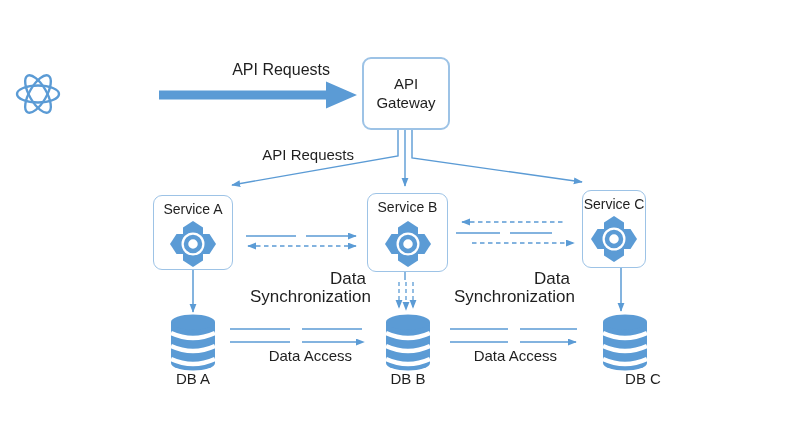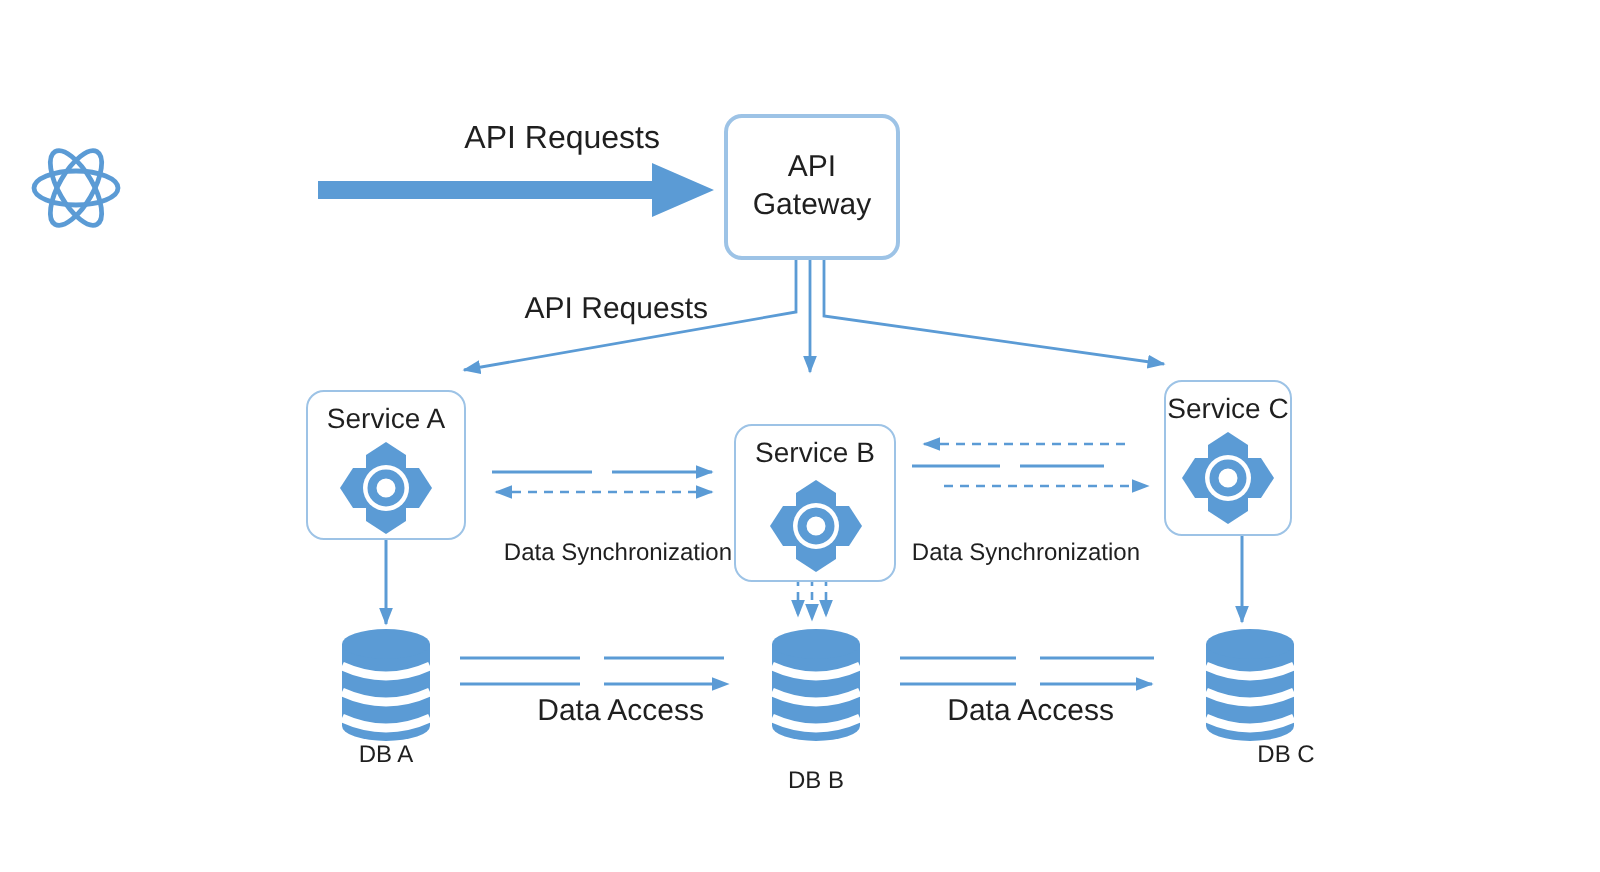--- a/index.html
+++ b/index.html
@@ -8,22 +8,22 @@
   svg.layer{position:absolute;left:0;top:0;width:800px;height:436px;pointer-events:none;}
   .node{position:absolute;background:#fff;border:2px solid #9dc3e6;border-radius:9px;
         display:flex;align-items:center;justify-content:center;text-align:center;
         font-size:15px;line-height:1.25;box-sizing:border-box;}
   .service{border-width:1.5px;flex-direction:column;justify-content:flex-start;font-size:14px;align-items:center;}
   .service .svc-label{margin-top:5px;}
   .svc-icon{position:absolute;left:50%;transform:translateX(-50%);}
   .lbl{position:absolute;text-align:right;}
   .lbl-lg{font-size:16px;}
   .lbl-md{font-size:15px;}
-  .lbl-sm{font-size:12px;line-height:1.08;}
-  .db-label{position:absolute;text-align:center;font-size:12px;}
+  .lbl-sm{font-size:17px;line-height:1.08;}
+  .db-label{position:absolute;text-align:center;font-size:15px;}
 </style>
 </head>
 <body>
 
 <div class="stage">
 
   <svg class="layer" viewBox="0 0 800 436">
     <defs>
       <marker id="ah" markerUnits="userSpaceOnUse" markerWidth="10" markerHeight="8" refX="8.2" refY="3.5" orient="auto-start-reverse">
         <path d="M0,0 L9,3.5 L0,7 Z" fill="#5b9bd5"></path>
@@ -102,21 +102,21 @@
     <div style="width:62px;">API Gateway</div>
   </div>
 
   <div class="node service" style="left:153px;top:195px;width:80px;height:75px;">
     <div class="svc-label">Service A</div>
     <svg class="svc-icon" style="top:24px;" width="48" height="48" viewBox="-24 -24 48 48">
         <use href="#svc-def"></use>
       </svg>
   </div>
 
-  <div class="node service" style="left:367px;top:193px;width:81px;height:79px;margin-top:19px;">
+  <div class="node service" style="left:367px;top:193px;width:81px;height:79px;">
     <div class="svc-label">Service B</div>
     <svg class="svc-icon" style="top:26px;" width="48" height="48" viewBox="-24 -24 48 48">
         <use href="#svc-def"></use>
       </svg>
   </div>
 
   <div class="node service" style="left:582px;top:190px;width:64px;height:78px;">
     <div class="svc-label">Service C</div>
     <svg class="svc-icon" style="top:24px;" width="48" height="48" viewBox="-24 -24 48 48">
         <use href="#svc-def"></use>
@@ -130,16 +130,16 @@
 
   <div class="lbl lbl-sm" style="left:250px;top:270px;width:116px;">Data Synchronization</div>
 
   <div class="lbl lbl-sm" style="left:454px;top:270px;width:116px;">Data Synchronization</div>
 
   <div class="lbl lbl-md" style="left:248px;top:347px;width:104px;">Data Access</div>
 
   <div class="lbl lbl-md" style="left:453px;top:347px;width:104px;">Data Access</div>
 
   <div class="db-label" style="left:163px;top:370px;width:60px;">DB A</div>
-  <div class="db-label" style="left:378px;top:383px;width:60px;">DB B</div>
+  <div class="db-label" style="left:378px;top:370px;width:60px;">DB B</div>
   <div class="db-label" style="left:613px;top:370px;width:60px;text-align:center;">DB C</div>
 
 </div>
 
 </body></html>

